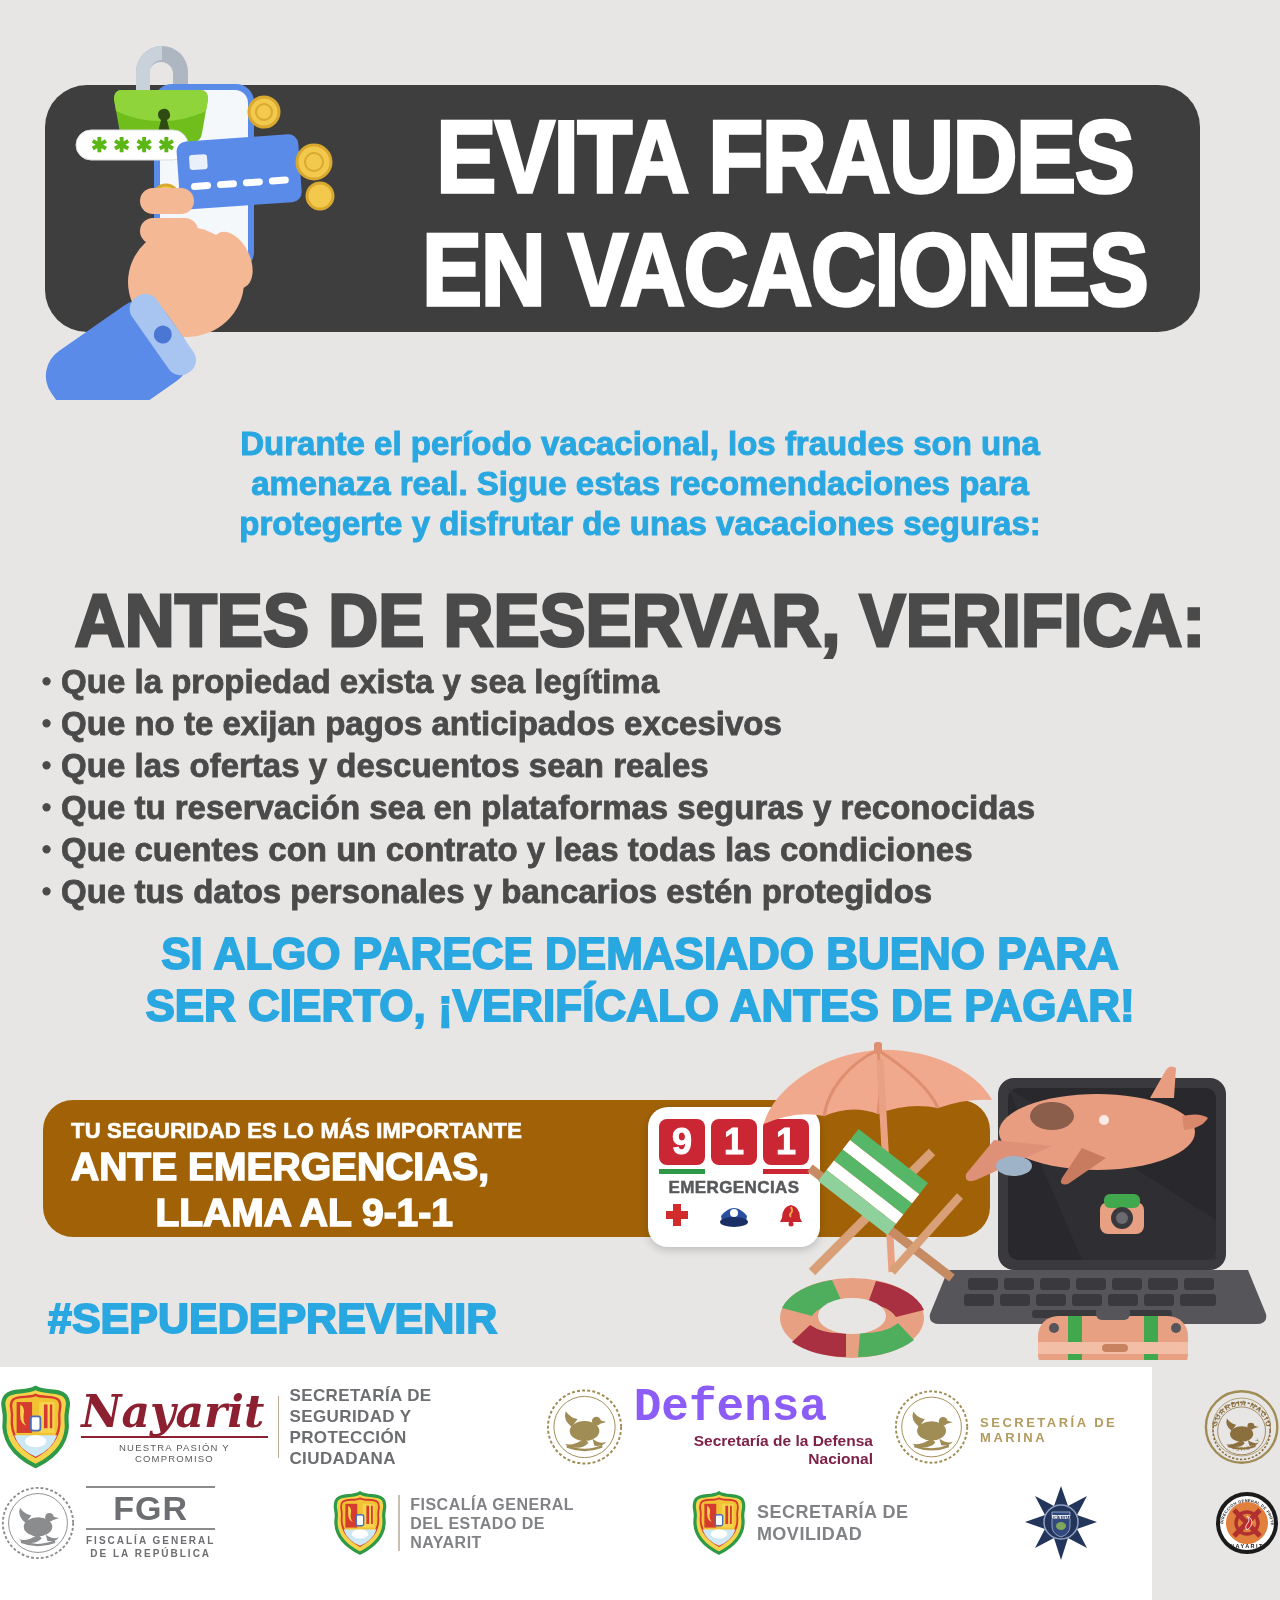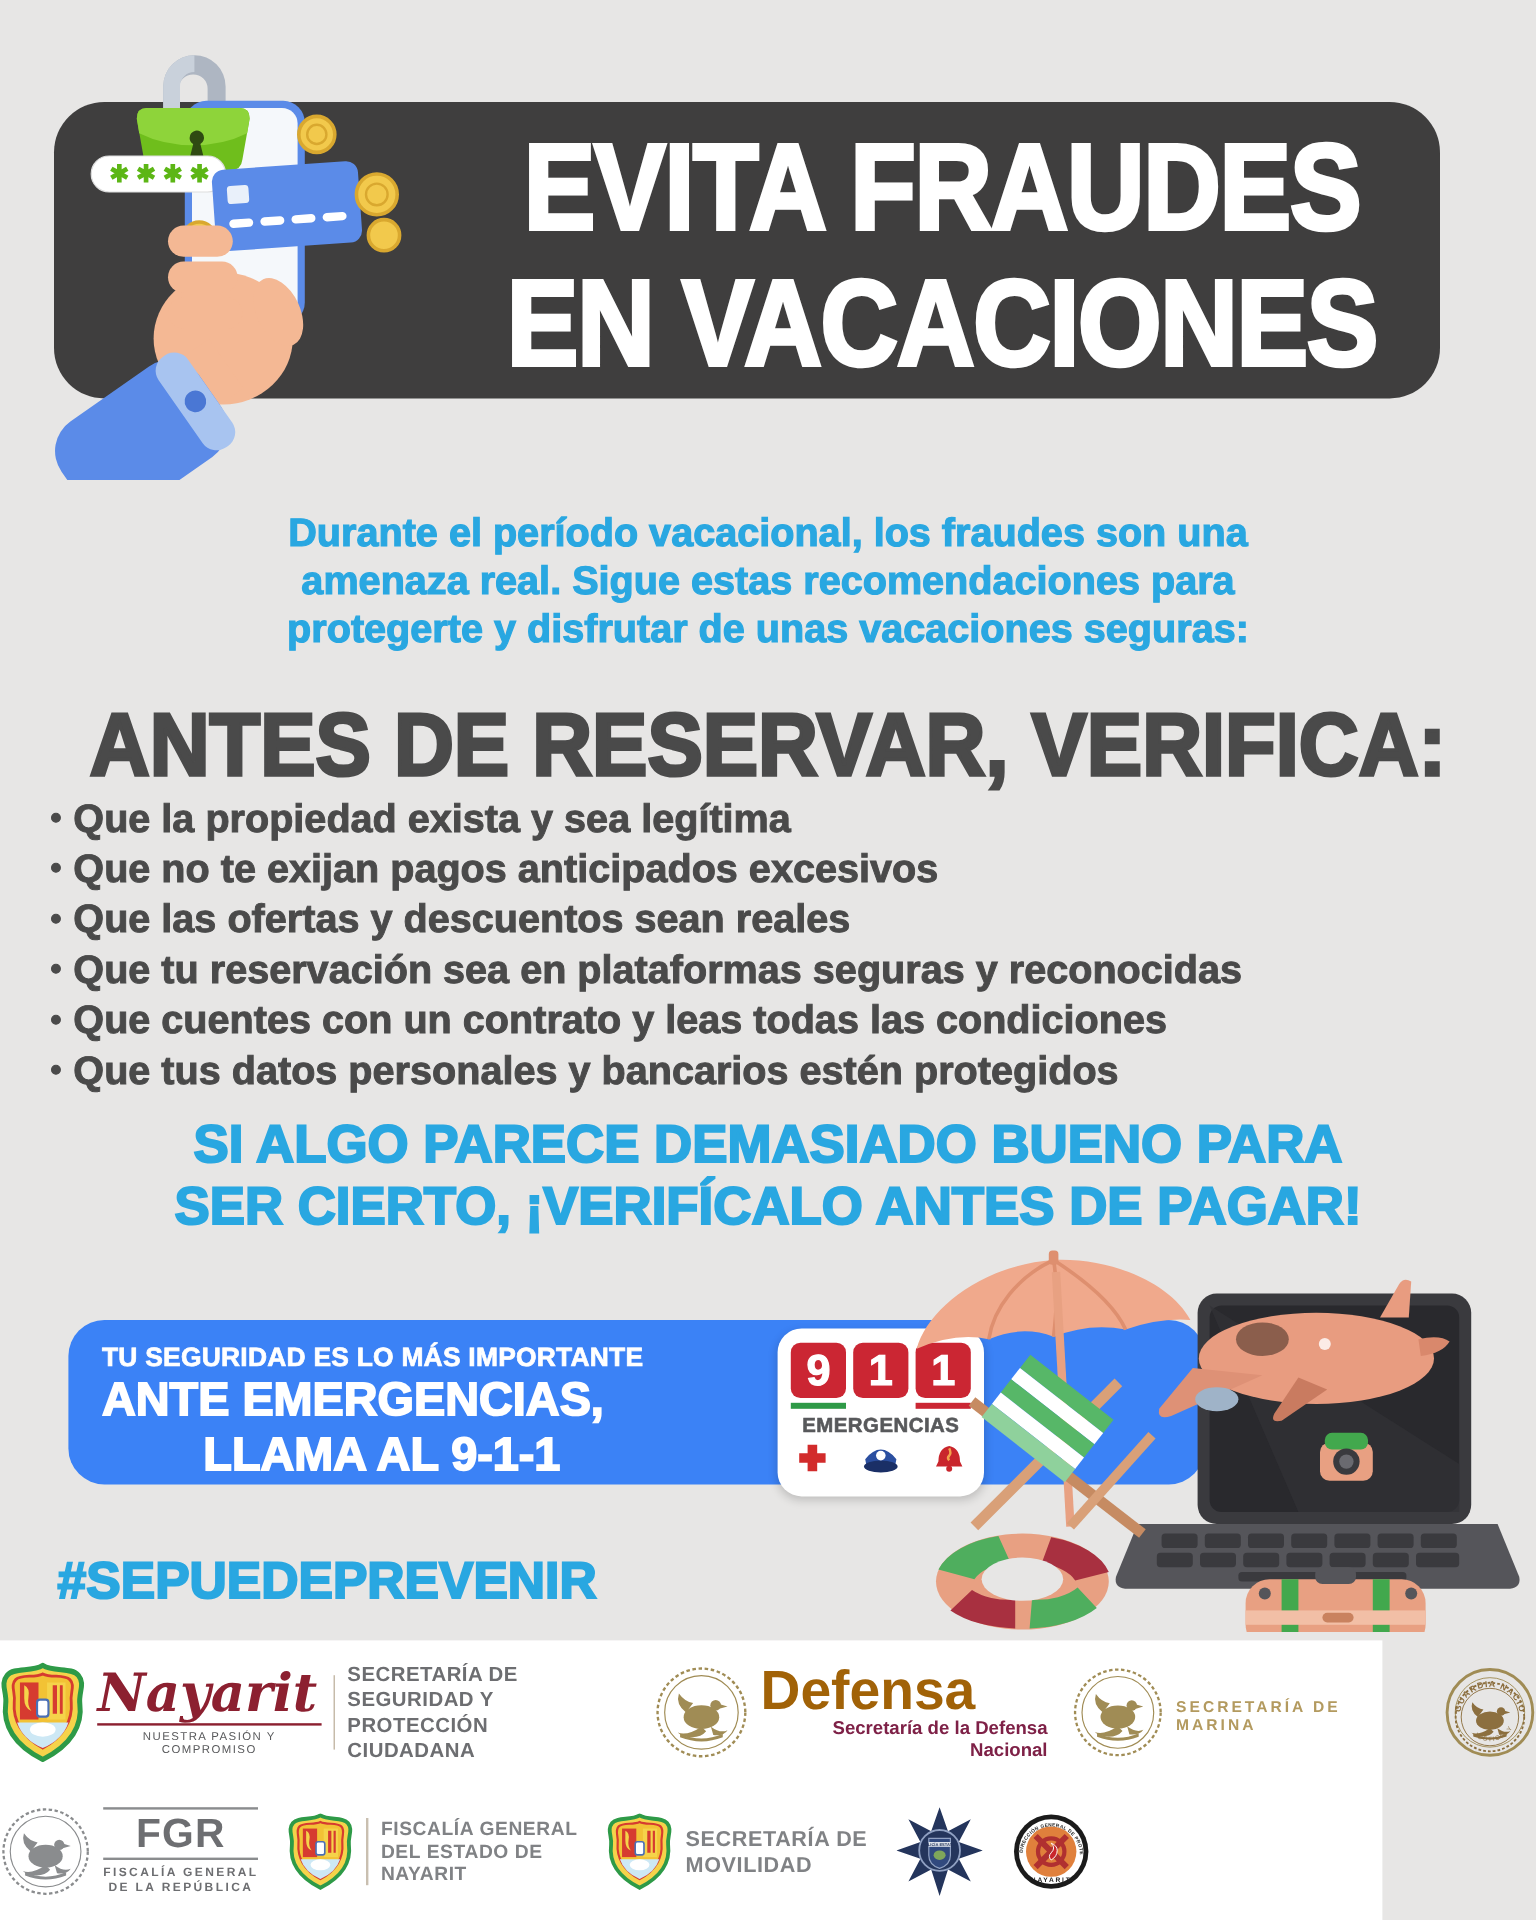--- a/index.html
+++ b/index.html
@@ -40,22 +40,22 @@
   .checklist li{margin:0 0 0 0;}
   .checklist li::before{content:"•";font-size:26px;margin-right:10px;position:relative;top:-3px;}
   
   .cta{
     position:absolute;left:0;top:928px;width:1280px;text-align:center;
     color:#29A7E1;font-weight:bold;font-size:44px;line-height:52px;
     -webkit-text-stroke:1.8px #29A7E1;
   }
   
   .banner{
-    position:absolute;left:57px;top:1100px;width:947px;height:137px;
-    background:#3b82f6;border-radius:30px;
+    position:absolute;left:43px;top:1100px;width:947px;height:137px;
+    background:#a16207;border-radius:30px;
   }
   .banner-text{
     position:absolute;left:28px;top:18px;width:382px;text-align:right;color:#FFFFFF;
   }
   .banner-line1{font-size:22px;font-weight:bold;letter-spacing:0.2px;-webkit-text-stroke:0.6px #FFF;white-space:nowrap;}
   .banner-line23{font-size:39px;font-weight:bold;line-height:46px;-webkit-text-stroke:1.5px #FFF;white-space:nowrap;}
   
   .card911{
     position:absolute;left:648px;top:1107px;width:172px;height:140px;background:#FFFFFF;
     border-radius:20px;box-shadow:0 3px 8px rgba(0,0,0,0.18);padding-top:12px;box-sizing:border-box;
@@ -81,28 +81,28 @@
     -webkit-text-stroke:1.8px #29A7E1;
   }
   
   .hand-illus{position:absolute;left:36px;top:20px;}
   .beach-illus{position:absolute;left:752px;top:1020px;}
   
   .footer{
     position:absolute;left:0;top:1367px;width:1152px;height:233px;background:#FFFFFF;
   }
   .foot-row1{position:absolute;left:0;top:18px;width:1280px;display:flex;align-items:center;justify-content:center;gap:20px;}
-  .foot-row2{position:absolute;left:0;top:137px;width:1280px;display:flex;align-items:center;justify-content:flex-start;gap:24px;}
+  .foot-row2{position:absolute;left:0;top:117px;width:1280px;display:flex;align-items:center;justify-content:space-between;gap:24px;}
   .logo-block{display:flex;align-items:center;gap:10px;}
   .nayarit-word{font-family:"DejaVu Serif",serif;font-style:italic;font-weight:bold;font-size:44px;color:#8C2030;line-height:44px;}
   .nayarit-tag{font-size:9.5px;font-weight:normal;color:#58595B;letter-spacing:1.2px;border-top:2px solid #8C2030;padding-top:4px;margin-top:2px;text-align:center;}
   .vdiv{width:2px;height:62px;background:#B9AB96;}
   .vdiv2{width:2px;height:56px;background:#C9BFB0;}
   .agency-text{color:#6D6E71;font-weight:bold;font-size:17px;line-height:21px;letter-spacing:0.4px;}
-  .defensa-word{font-family:Liberation Sans, sans-serif;font-weight:bold;font-size:46px;color:#a16207;line-height:44px;}
+  .defensa-word{font-family:Liberation Mono, monospace;font-weight:bold;font-size:46px;color:#8b5cf6;line-height:44px;}
   .defensa-sub{font-size:15.5px;font-weight:bold;color:#7E2147;margin-top:2px;text-align:right;}
   .semar-word{font-family:"DejaVu Serif",serif;font-weight:bold;font-size:42px;color:#8C2332;letter-spacing:3px;line-height:42px;}
   .semar-sub{font-size:13px;font-weight:bold;color:#B39A5F;letter-spacing:2.5px;margin-top:5px;}
   .fgr-word{
     font-size:34px;font-weight:bold;color:#6D6E71;letter-spacing:1px;text-align:center;
     border-top:2px solid #8A8C8E;border-bottom:2px solid #8A8C8E;padding:1px 10px;line-height:38px;
   }
   .fgr-sub{font-size:10px;font-weight:bold;color:#6D6E71;letter-spacing:2px;text-align:center;line-height:13px;margin-top:4px;}
   .fiscalia-text{color:#808285;font-weight:bold;font-size:16px;line-height:19px;letter-spacing:0.5px;}
   .mov-text{color:#808285;font-weight:bold;font-size:18px;line-height:22px;letter-spacing:0.5px;}

